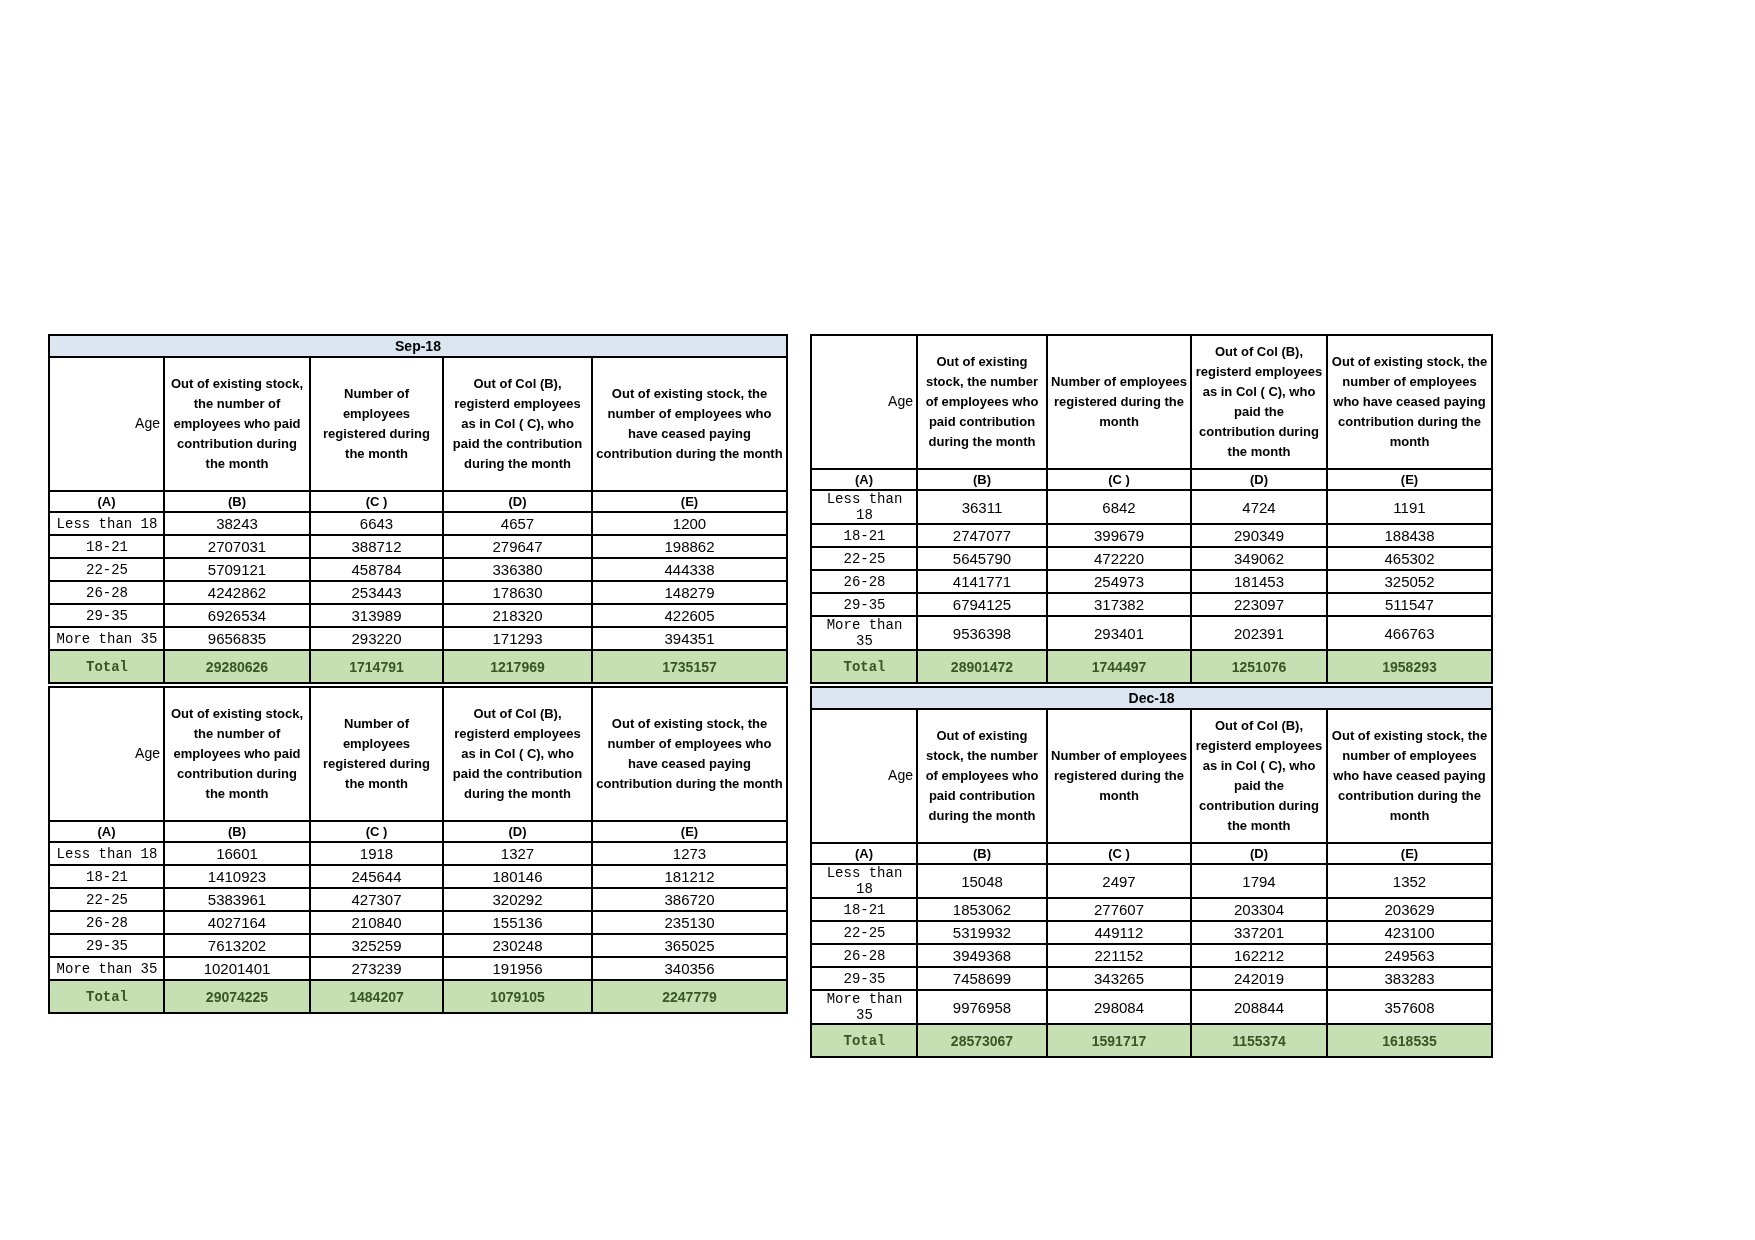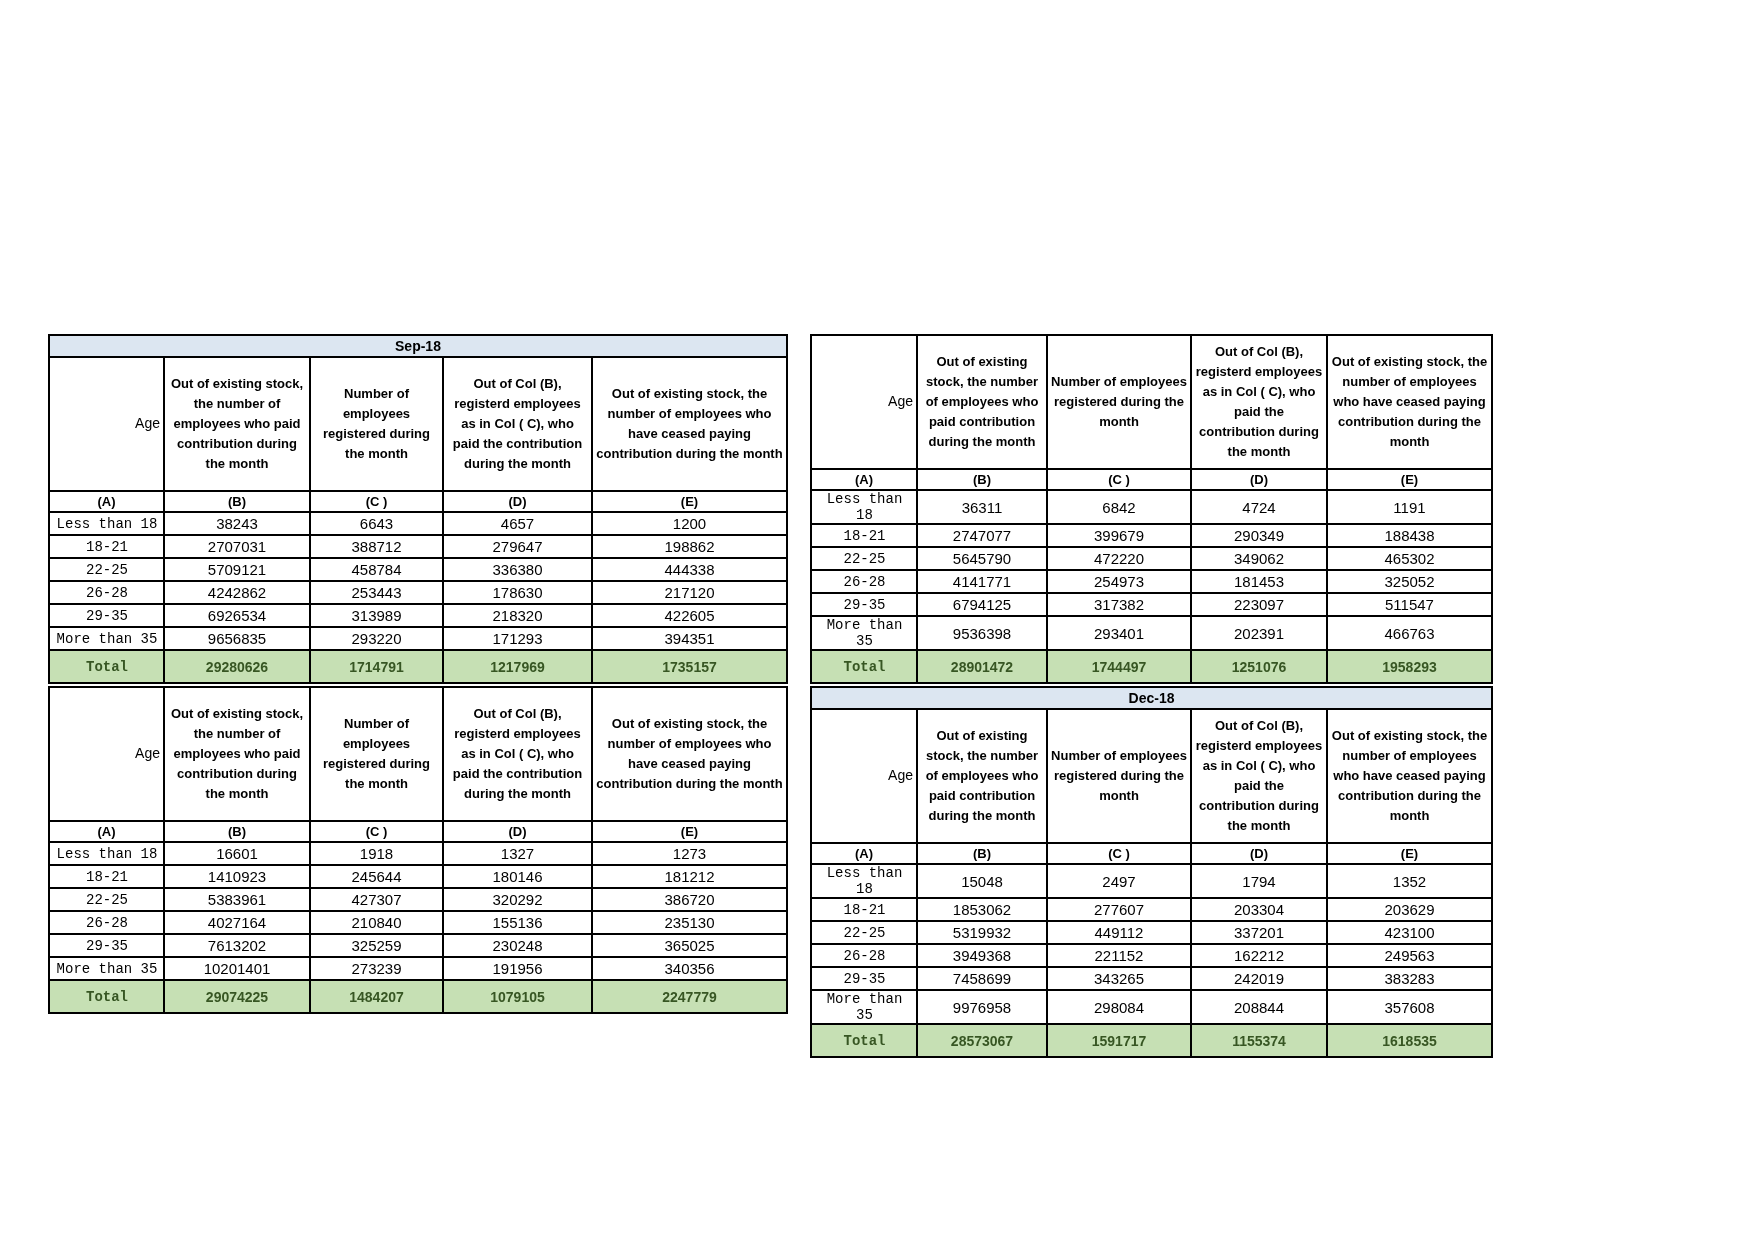--- a/index.html
+++ b/index.html
@@ -110,21 +110,21 @@
 <td>5709121</td>
 <td>458784</td>
 <td>336380</td>
 <td>444338</td>
 </tr>
 <tr>
 <td class="age">26-28</td>
 <td>4242862</td>
 <td>253443</td>
 <td>178630</td>
-<td>217120</td>
+<td>148279</td>
 </tr>
 <tr>
 <td class="age">29-35</td>
 <td>6926534</td>
 <td>313989</td>
 <td>218320</td>
 <td>422605</td>
 </tr>
 <tr>
 <td class="age">More than 35</td>

